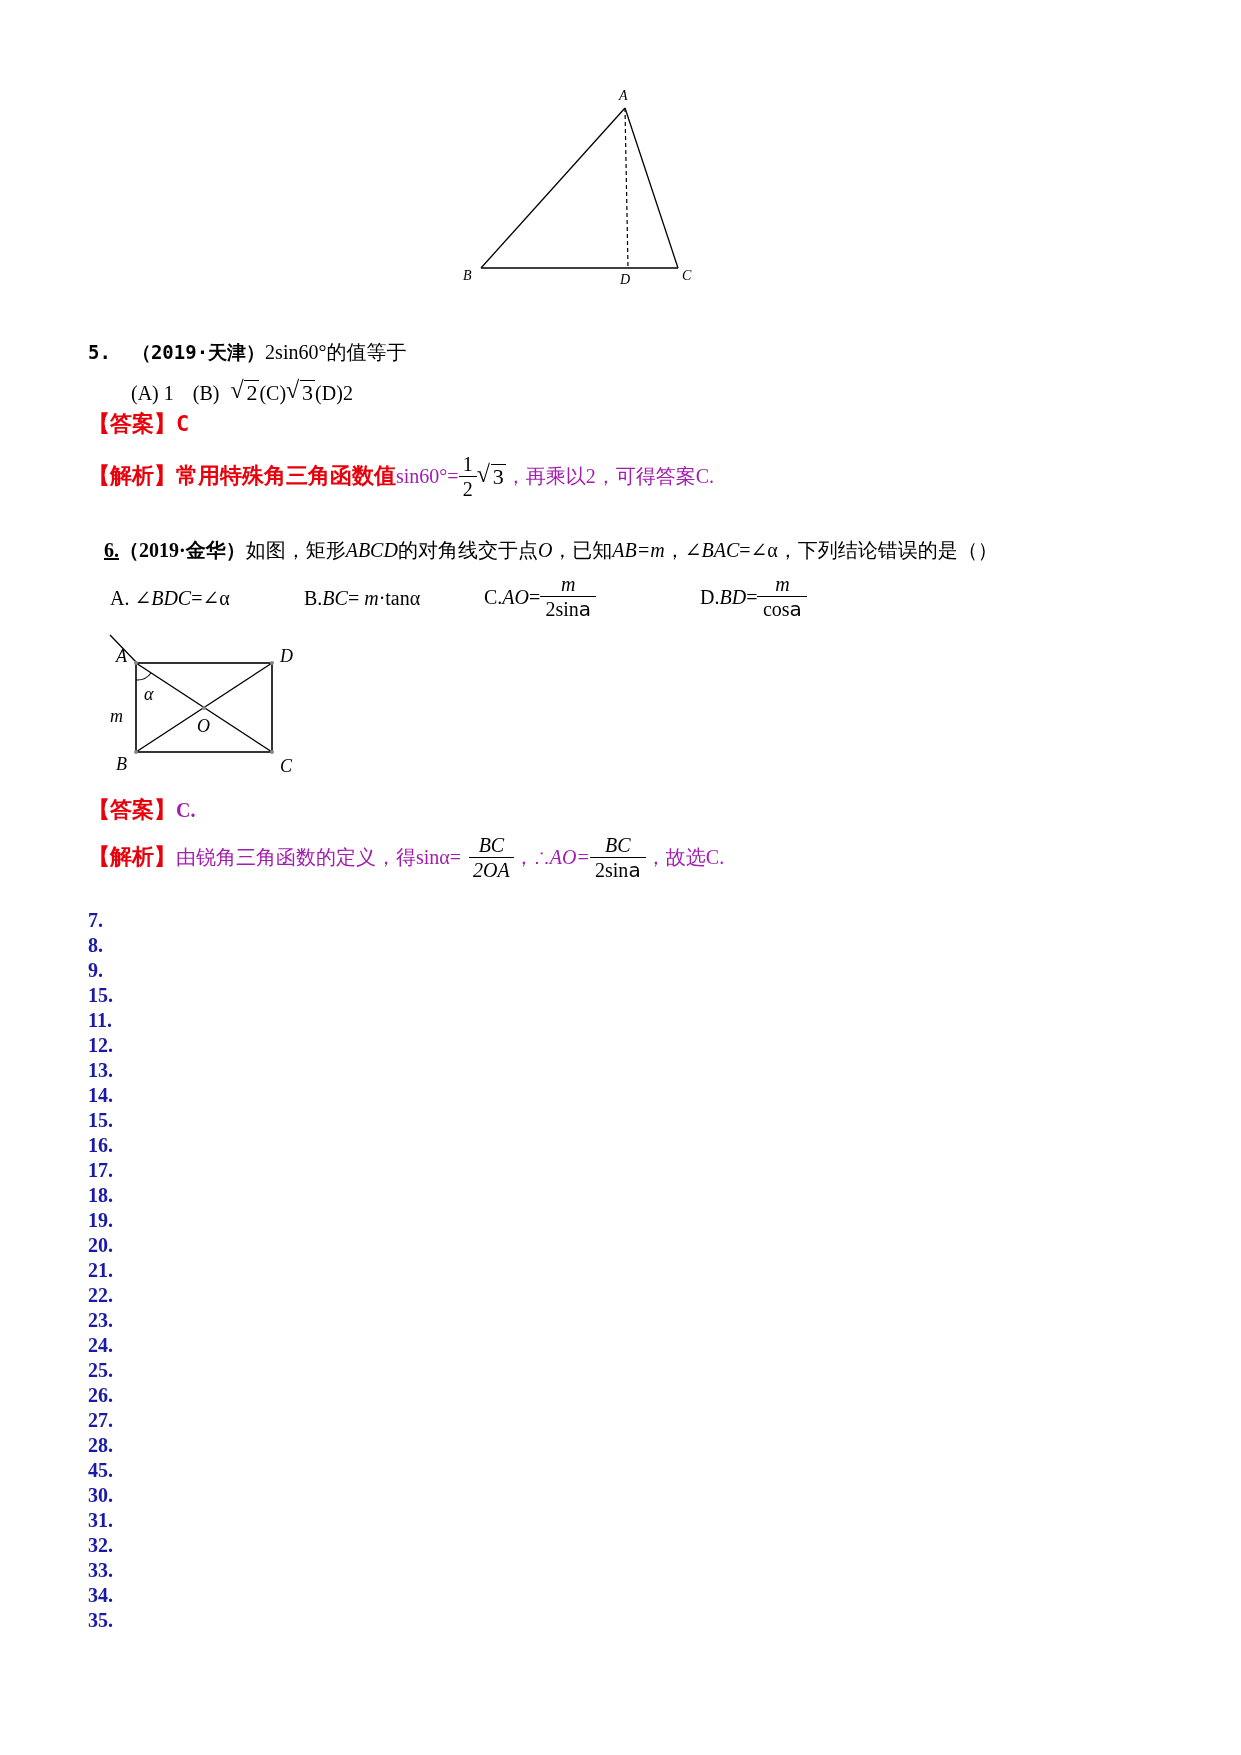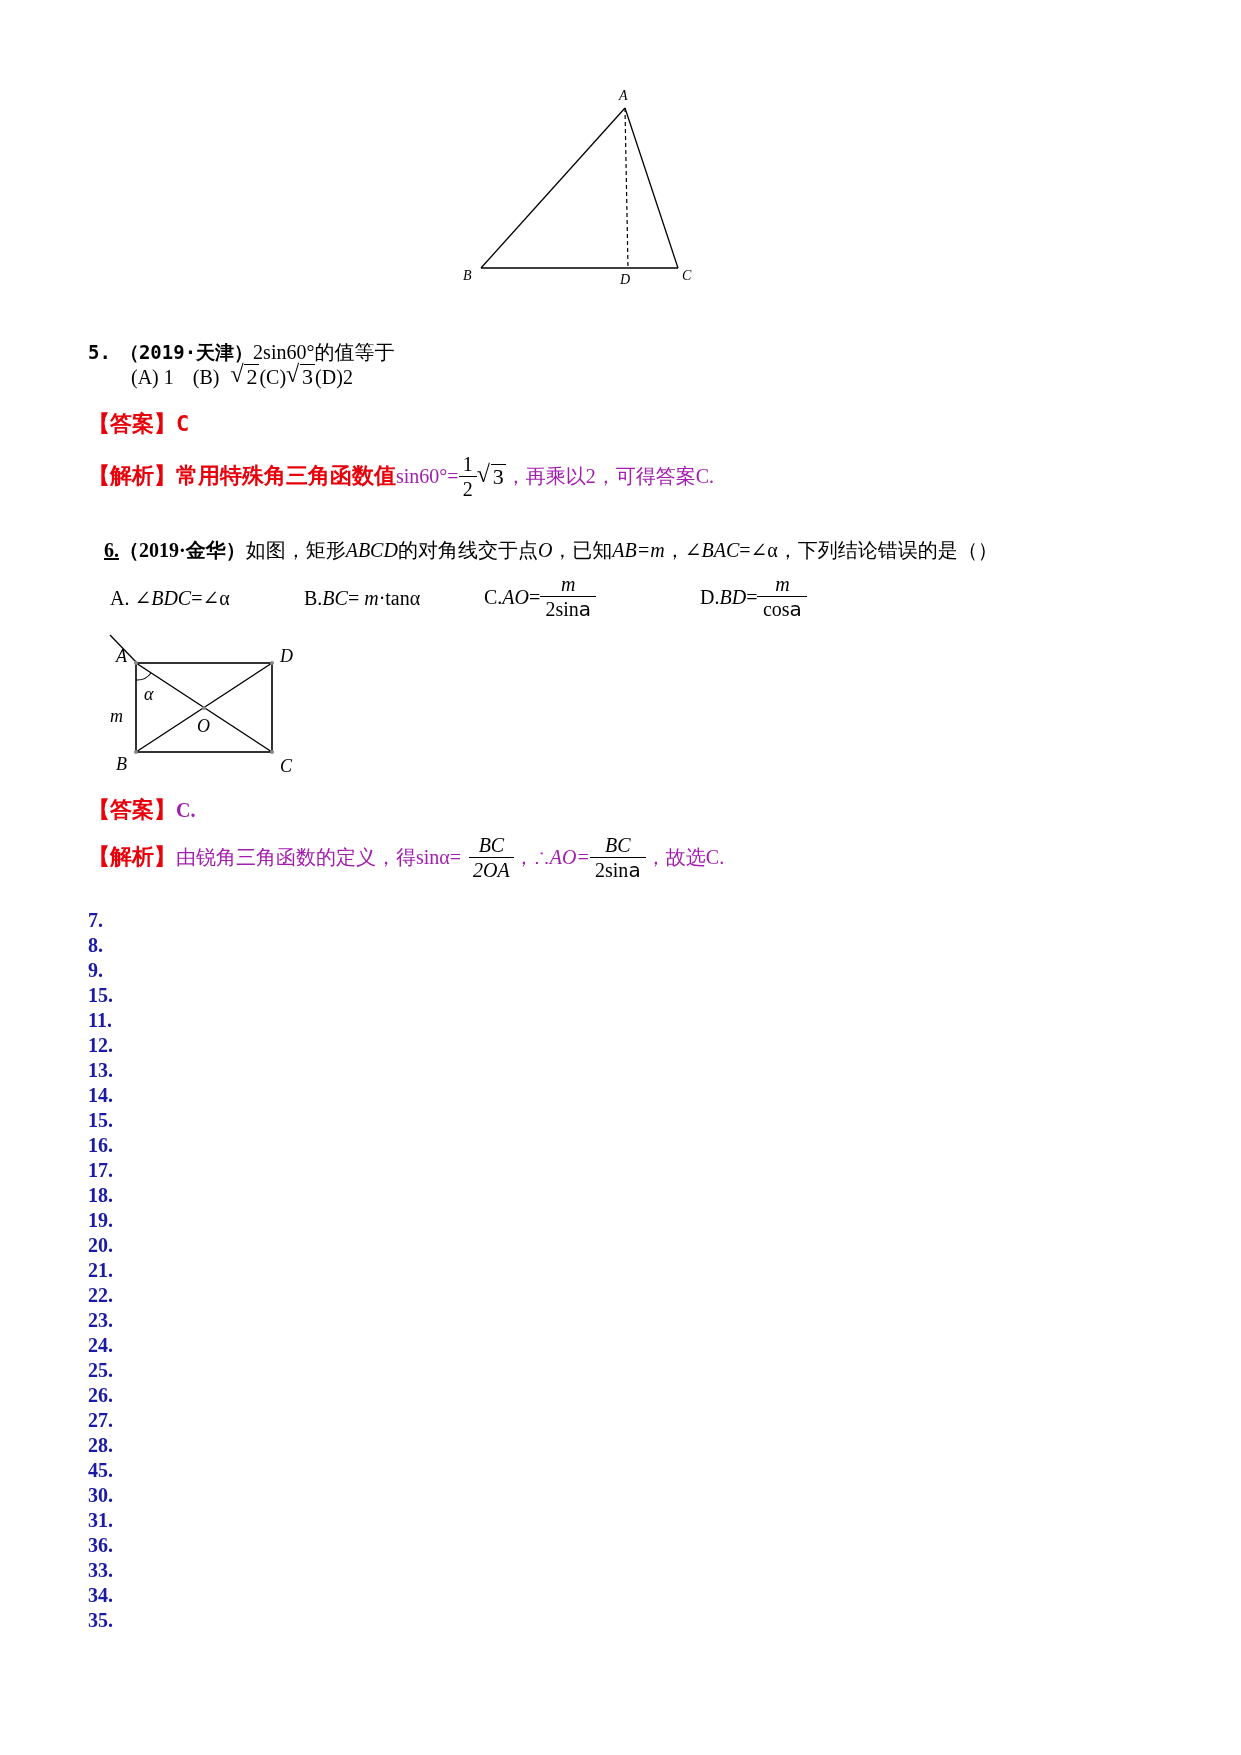--- a/index.html
+++ b/index.html
@@ -35,24 +35,24 @@
     <line x1="21" y1="178" x2="218" y2="178" stroke="#000" stroke-width="1.3"></line>
   </svg>
   <span class="abs it" style="left:159px; top:-2px; font-size:14px;">A</span>
   <span class="abs it" style="left:3px; top:178px; font-size:14px;">B</span>
   <span class="abs it" style="left:160px; top:182px; font-size:14px;">D</span>
   <span class="abs it" style="left:222px; top:178px; font-size:14px;">C</span>
 </div>
 
 <div class="abs q-line" style="left:88px; top:340px;">
   <span class="mono-bold">5.</span>
-  <span class="mono-bold" style="margin-left:4px;">（2019·天津）</span><span>2sin60°的值等于</span>
+  <span class="mono-bold" style="margin-left:16px;">（2019·天津）</span><span>2sin60°的值等于</span>
 </div>
 
-<div class="abs q-line" style="left:131px; top:364px;">
+<div class="abs q-line" style="left:131px; top:380px;">
   <span>(A)</span>
   <span>1</span>
   <span style="margin-left:14px;">(B)</span>
   <span class="sqrt" style="margin-left:6px;"><span class="rad">√</span><span class="body">2</span></span><span>(C)</span><span class="sqrt"><span class="rad">√</span><span class="body">3</span></span><span>(D)</span><span>2</span>
 </div>
 
 <div class="abs q-line" style="left:88px; top:412px;">
   <span class="red-bold">【答案】</span><span class="red-bold" style="font-family:'DejaVu Sans Mono', monospace;">C</span>
 </div>
 
@@ -158,17 +158,17 @@
   <div class="list-num">22.</div>
   <div class="list-num">23.</div>
   <div class="list-num">24.</div>
   <div class="list-num">25.</div>
   <div class="list-num">26.</div>
   <div class="list-num">27.</div>
   <div class="list-num">28.</div>
   <div class="list-num">45.</div>
   <div class="list-num">30.</div>
   <div class="list-num">31.</div>
-  <div class="list-num">36.</div>
+  <div class="list-num">32.</div>
   <div class="list-num">33.</div>
   <div class="list-num">34.</div>
   <div class="list-num">35.</div>
 </div>
 
 </body></html>

